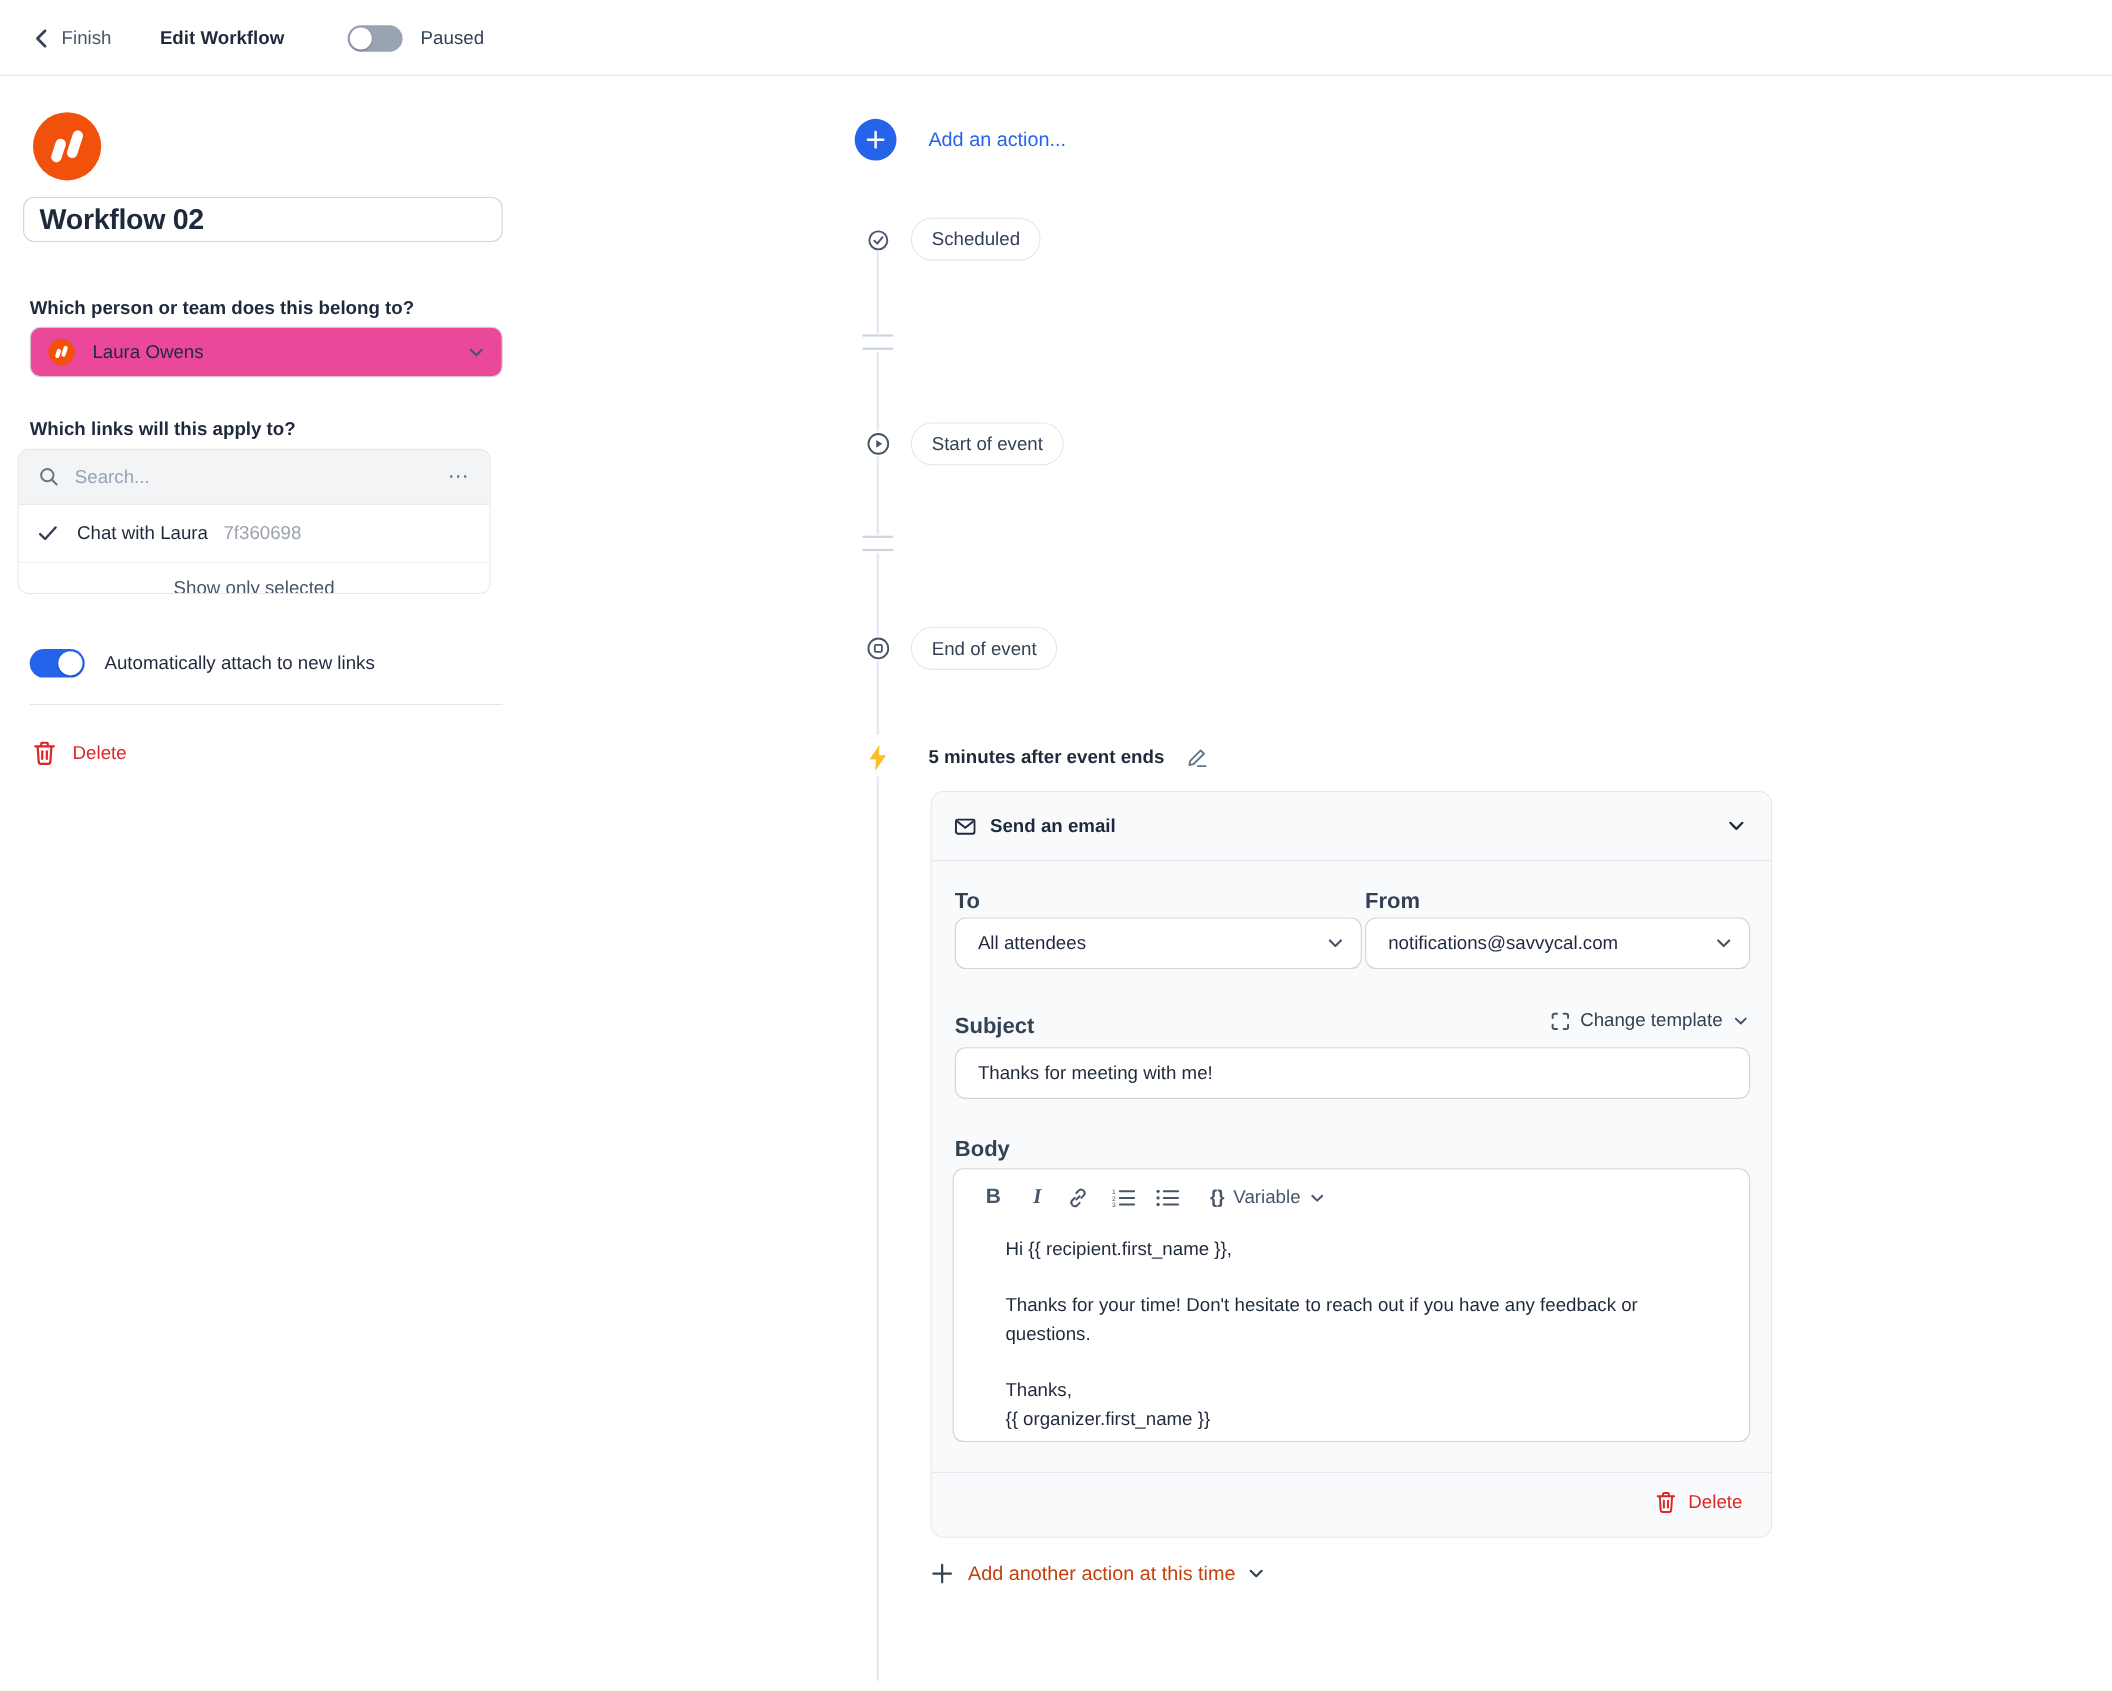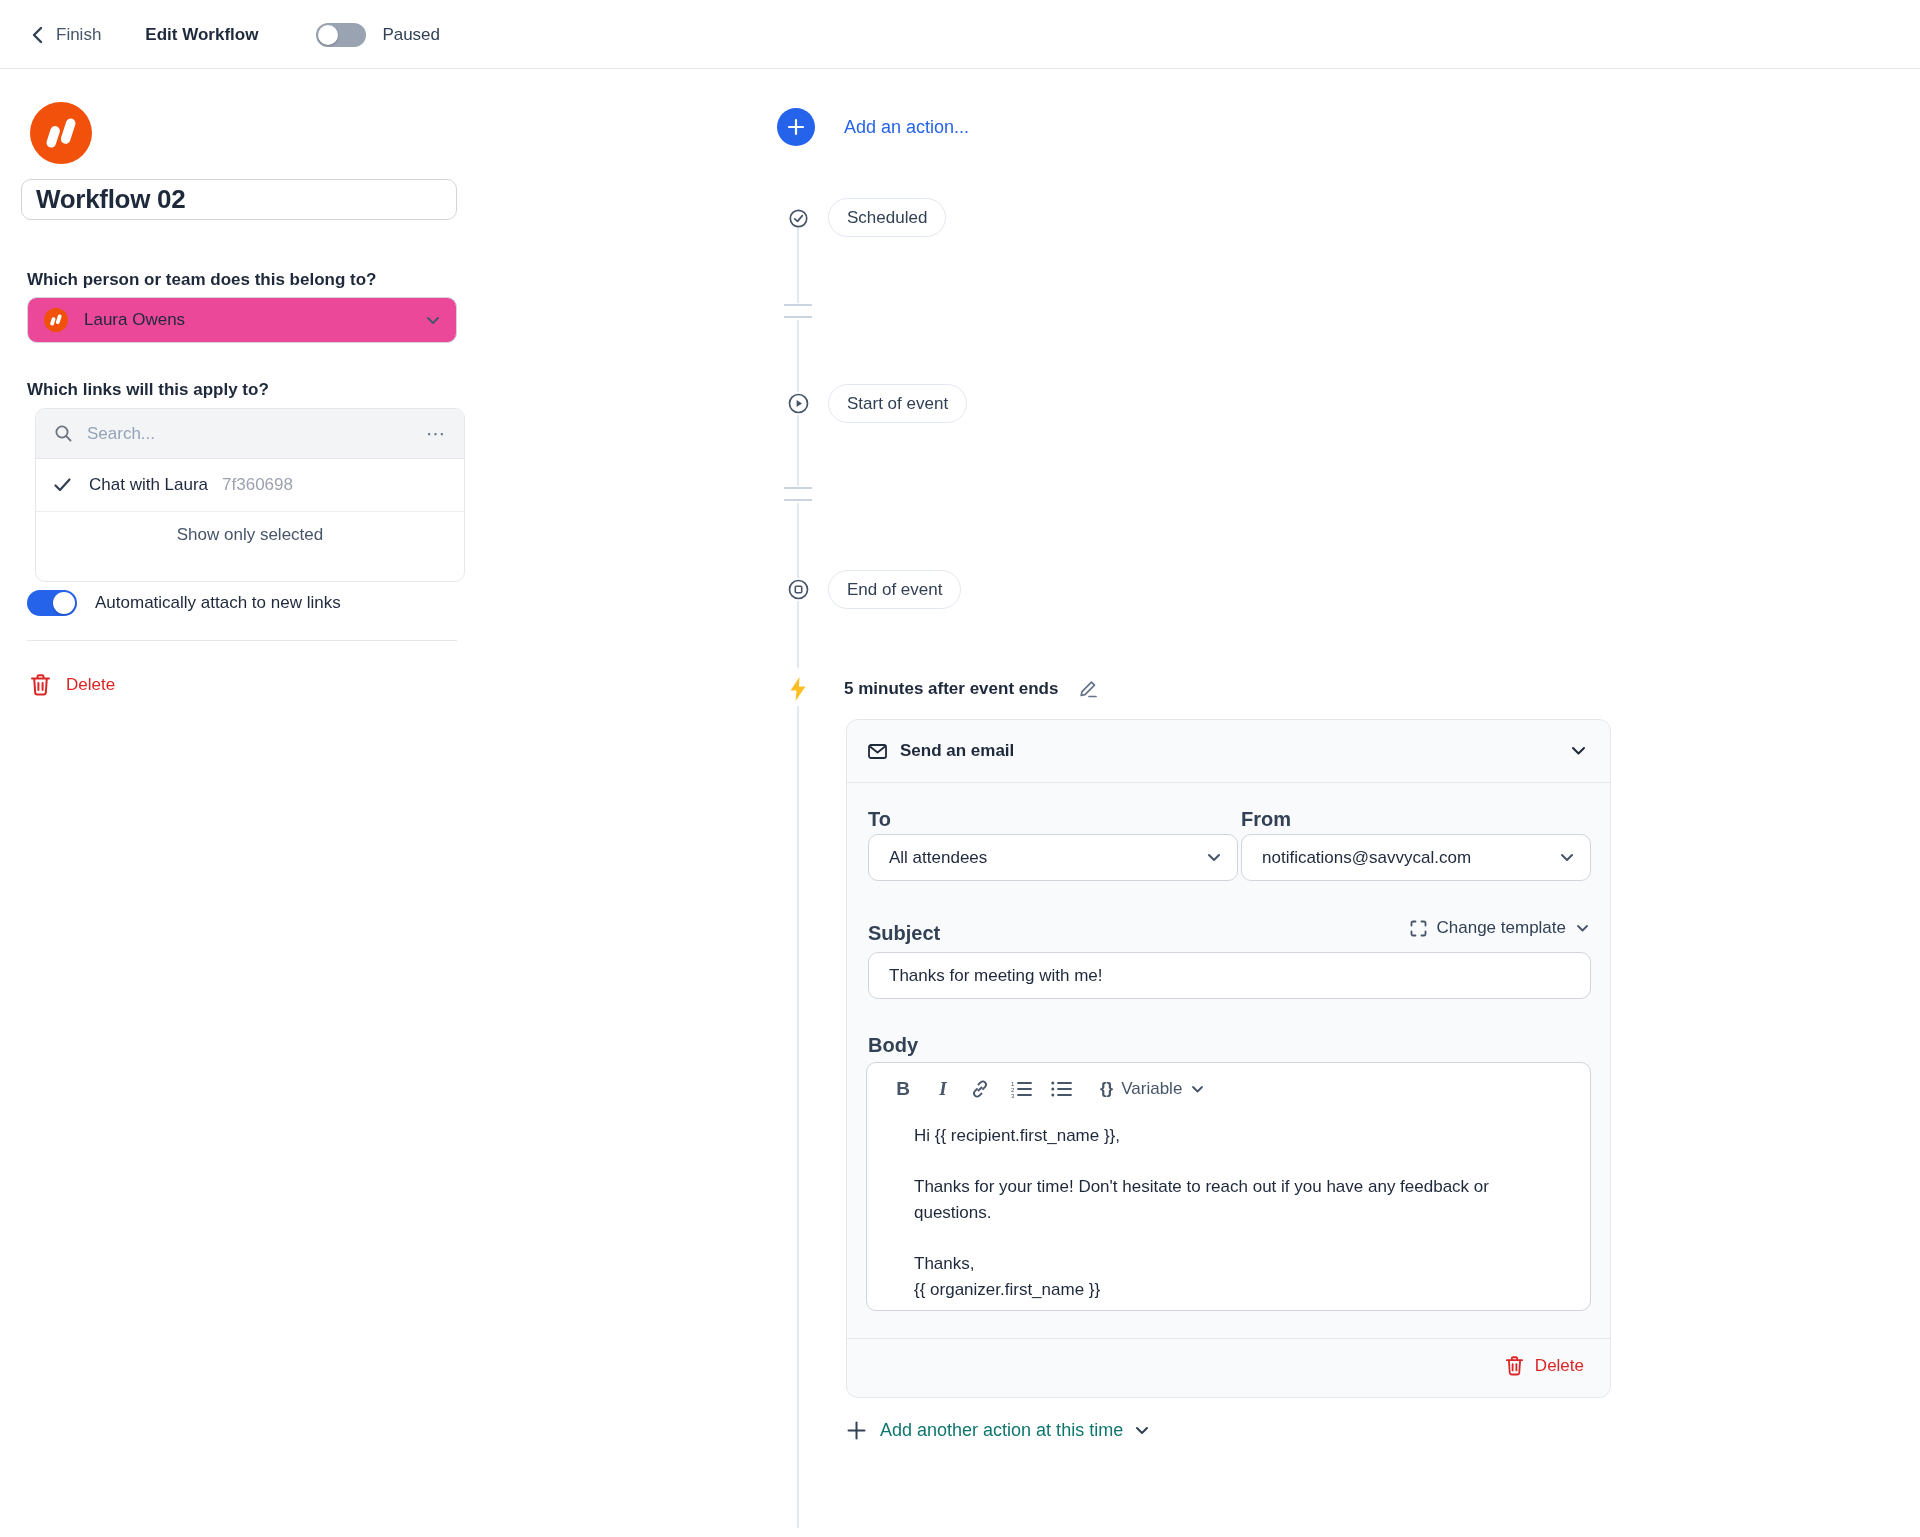--- a/index.html
+++ b/index.html
@@ -21,21 +21,21 @@
 
   
   .logo { position:absolute; left:30px; top:102px; width:62px; height:62px; border-radius:50%; background:#f2510b; }
   .name-input { position:absolute; left:21px; top:179px; width:436px; height:41px; border:1px solid #d1d5db; border-radius:10px; background:#fff; display:flex; align-items:center; padding:0 14px; }
   .name-input span { font-size:26px; font-weight:700; color:#1e293b; letter-spacing:-0.3px; }
   .side-label { font-size:17px; font-weight:600; color:#1e293b; }
   .select-box { border:1px solid #d1d5db; border-radius:10px; background:#ec4899; display:flex; align-items:center; cursor:pointer; }
   .owner-select { position:absolute; left:27px; top:297px; width:430px; height:46px; padding:0 16px; }
   .owner-avatar { width:24px; height:24px; border-radius:50%; background:#f2510b; flex:0 0 auto; }
   .owner-name { font-size:17px; font-weight:500; color:#1e293b; margin-left:16px; flex:1; }
-  .links-box { position:absolute; left:35px; top:408px; width:430px; height:174px; border:1px solid #e5e7eb; border-radius:10px; background:#fff; overflow:hidden; }
+  .links-box { position:absolute; left:16px; top:408px; width:430px; height:132px; border:1px solid #e5e7eb; border-radius:10px; background:#fff; overflow:hidden; }
   .links-search { height:50px; background:#f3f4f6; border-bottom:1px solid #e5e7eb; display:flex; align-items:center; padding:0 18px; }
   .links-search input { border:0; outline:0; background:transparent; font-size:17px; color:#1e293b; margin-left:14px; flex:1; font-family:"Liberation Sans",sans-serif; }
   .links-search input::placeholder { color:#94a3b8; }
   .ellipsis { color:#64748b; font-size:19px; letter-spacing:1px; cursor:pointer; line-height:10px; }
   .link-row { height:53px; display:flex; align-items:center; padding:0 18px; border-bottom:1px solid #eceef1; cursor:pointer; background:#fff; }
   .link-name { font-size:17px; font-weight:500; color:#1e293b; margin-left:18px; }
   .link-code { font-size:17px; color:#9ca3af; margin-left:14px; }
   .links-footer { height:45px; display:flex; align-items:center; justify-content:center; font-size:17px; color:#475569; cursor:pointer; background:#fff; }
   .auto-row { position:absolute; left:27px; top:590px; display:flex; align-items:center; }
   .toggle-on { width:50px; height:26px; background:#2563eb; }
@@ -76,21 +76,21 @@
   .tb-variable { font-size:17px; font-weight:500; color:#475569; }
   .editor-body { padding:14px 24px 0 15px; }
   .editor-body div { font-size:17px; color:#1e293b; line-height:26px;margin-left:32px; }
   .p-gap { margin-top:25px; }
   .wrap-para { max-width:645px; }
   .card-footer-divider { position:absolute; left:0; top:618px; width:100%; height:1px; background:#e5e7eb; }
   .card-delete { position:absolute; right:26px; top:636px; display:flex; align-items:center; gap:12px; cursor:pointer; }
   .card-delete span { font-size:17px; font-weight:500; color:#dc2626; }
 
   .add-another { position:absolute; left:847px; top:1420px; display:flex; align-items:center; cursor:pointer; }
-  .add-another-label { font-size:18px; font-weight:500; color:#0f766e; margin-left:14px; margin-right:12px; }
+  .add-another-label { font-size:18px; font-weight:500; color:#c2410c; margin-left:14px; margin-right:12px; }
 
   svg { display:block; }
 </style>
 </head>
 <body>
 
 <div class="canvas">
 
   <div class="topbar">
     <div class="topbar-inner">

